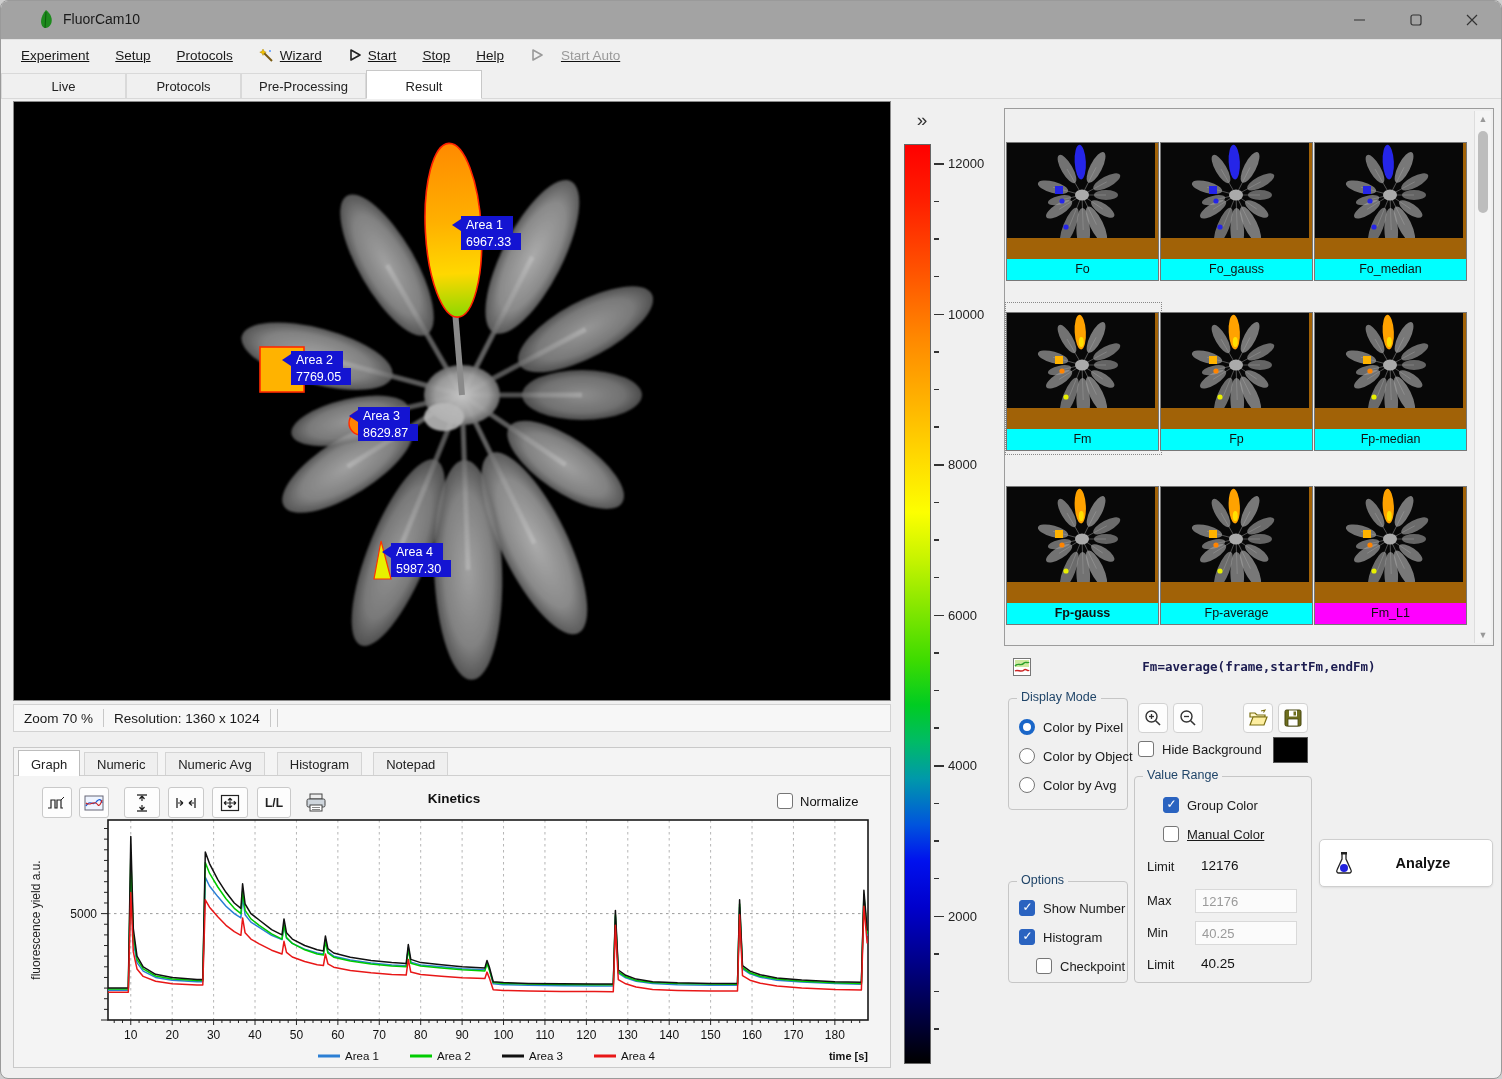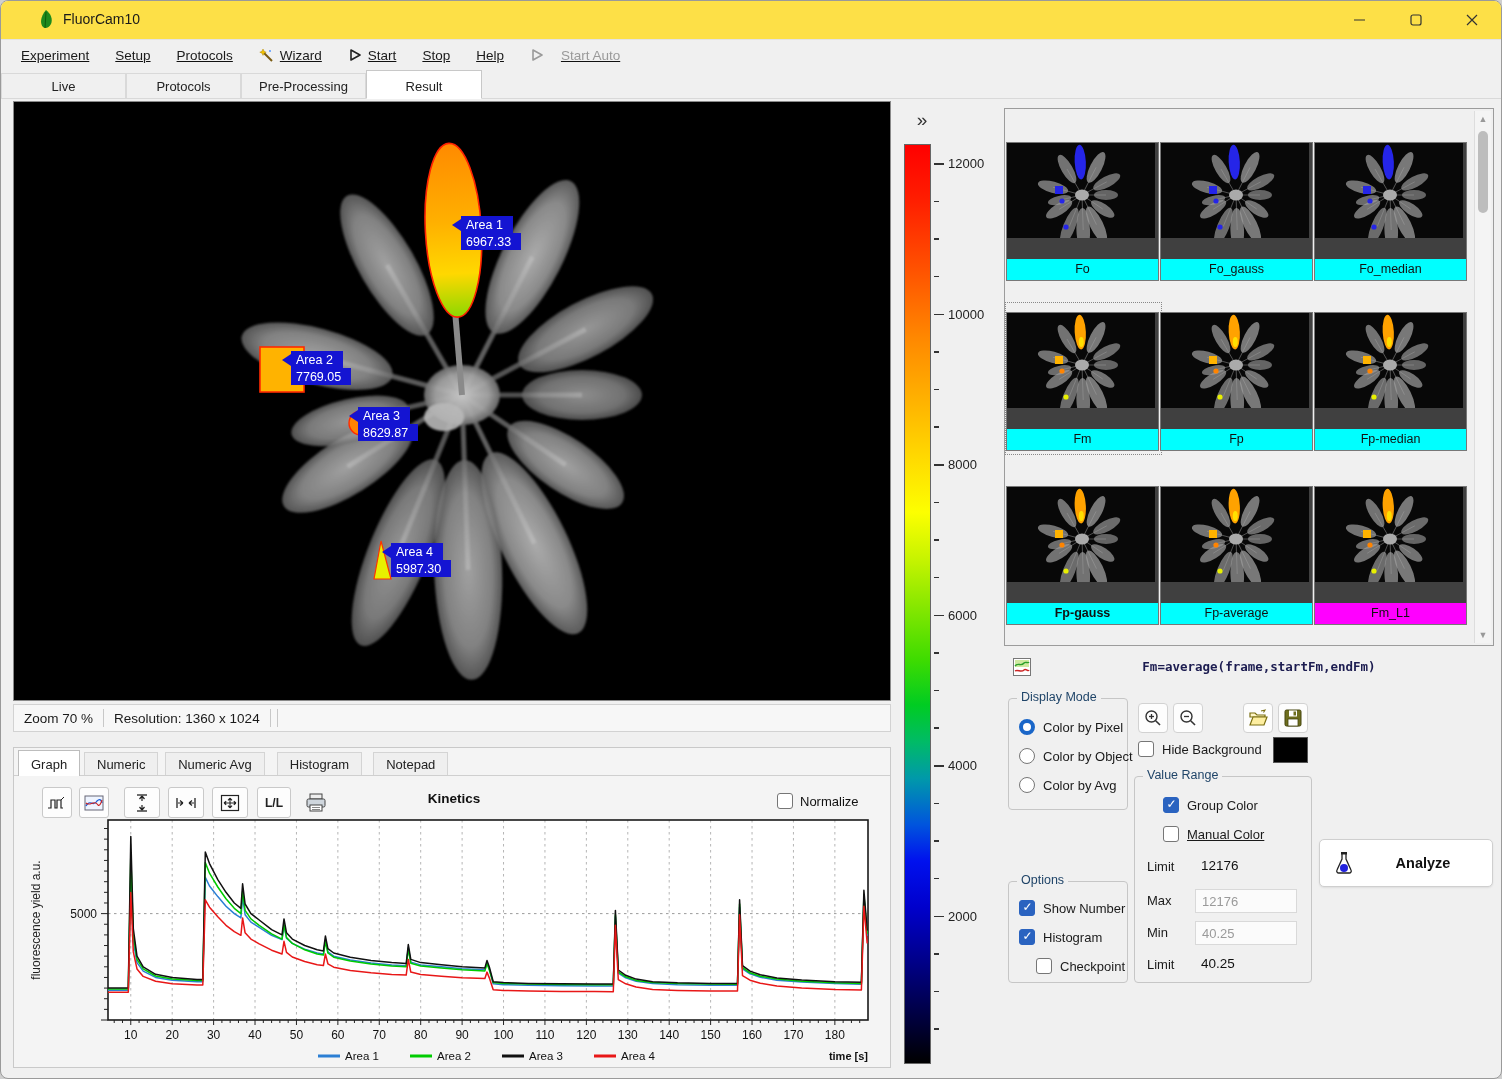--- a/index.html
+++ b/index.html
@@ -1,19 +1,19 @@
 <!DOCTYPE html>
 <html><head>
 <meta charset="utf-8">
 <style>
   html,body{margin:0;padding:0;background:#cfcfcf;}
   #app{position:relative;width:1502px;height:1079px;background:#f0f0f0;font-family:"Liberation Sans",sans-serif;
        border:1px solid #9a9a9a;border-radius:8px;overflow:hidden;box-sizing:border-box;color:#111;}
   
-  #titlebar{position:absolute;left:0;top:0;width:100%;height:38px;background:#fde047;border-bottom:1px solid #e3e3e3;}
+  #titlebar{position:absolute;left:0;top:0;width:100%;height:38px;background:#a3a3a3;border-bottom:1px solid #e3e3e3;}
   #titlebar .title{position:absolute;left:62px;top:10px;font-size:14px;color:#1a1a1a;}
   #leaf-icon{position:absolute;left:36px;top:8px;}
   .win-btn{position:absolute;top:0;width:46px;height:37px;display:flex;align-items:center;justify-content:center;color:#333;font-size:14px;}
   
   #menubar{position:absolute;left:0;top:39px;width:100%;height:30px;background:#f0f0f0;display:flex;align-items:center;padding-left:20px;box-sizing:border-box;text-decoration:underline;}
   .menu-item{display:flex;align-items:center;gap:6px;margin-right:26px;font-size:13.5px;color:#1a1a1a;white-space:nowrap;}
   .menu-item.disabled{color:#9a9a9a;gap:17px;}
   
   #tabrow{position:absolute;left:0;top:69px;width:100%;height:28px;background:#f0f0f0;border-bottom:1px solid #d9d9d9;}
   .ttab{position:absolute;top:3px;height:25px;line-height:25px;text-align:center;font-size:13px;color:#222;background:#f0f0f0;border:1px solid #d9d9d9;border-bottom:none;box-sizing:border-box;}
@@ -26,21 +26,21 @@
   #status-bar .itm{padding-left:10px;}
   
   #cb-expand{position:absolute;left:906px;top:106px;width:30px;height:26px;font-size:19px;color:#333;display:flex;align-items:center;justify-content:center;}
   #colorbar{position:absolute;left:903px;top:143px;width:27px;height:920px;border:1px solid #666;box-sizing:border-box;
     background:linear-gradient(to bottom,#f00 0%,#ff1e00 6%,#ff5500 14%,#ff8800 21%,#ffb300 28%,#ffd900 34%,#fdff00 40%,#c8f400 45%,#8ae800 50%,#3fdc00 56%,#00cc22 61%,#00bb66 65%,#0099aa 69%,#0055dd 74%,#0011ee 78%,#0000cc 83%,#000088 89%,#000033 96%,#000 100%);}
   #cb-ticks{position:absolute;left:931px;top:143px;width:68px;height:922px;}
   .cbt{position:absolute;height:1.5px;background:#333;left:2px;}
   .cbl{position:absolute;left:16px;font-size:13px;color:#222;transform:translateY(-50%);}
   
   #thumb-panel{position:absolute;left:1003px;top:107px;width:490px;height:538px;background:#f0f0f0;border:1px solid #9c9c9c;box-sizing:border-box;}
-  .thumb{position:absolute;border:1px solid #777;box-sizing:border-box;background:#404040;}
+  .thumb{position:absolute;border:1px solid #777;box-sizing:border-box;background:#a16207;}
   .thumb .tcap{position:absolute;left:0;bottom:0;width:100%;height:21px;font-size:12.5px;line-height:21px;text-align:center;color:#111;}
   .sel-box{position:absolute;border:1.5px dotted #888;}
   #thumb-scroll{position:absolute;right:2px;top:2px;width:16px;height:532px;background:#f4f4f4;border-left:1px solid #ddd;}
   #thumb-scroll .arr{position:absolute;left:0;width:16px;height:16px;color:#999;font-size:9px;text-align:center;line-height:16px;}
   #thumb-thumb{position:absolute;left:3px;top:20px;width:10px;height:82px;background:#bdbdbd;border-radius:5px;}
   
   #formula-row{position:absolute;left:1008px;top:656px;width:484px;height:22px;}
   #formula-icon{position:absolute;left:4px;top:1px;}
   #formula-text{position:absolute;left:40px;top:2px;width:420px;text-align:center;font-family:"DejaVu Sans Mono",monospace;font-weight:bold;font-size:12.5px;color:#1c1c50;}
   

